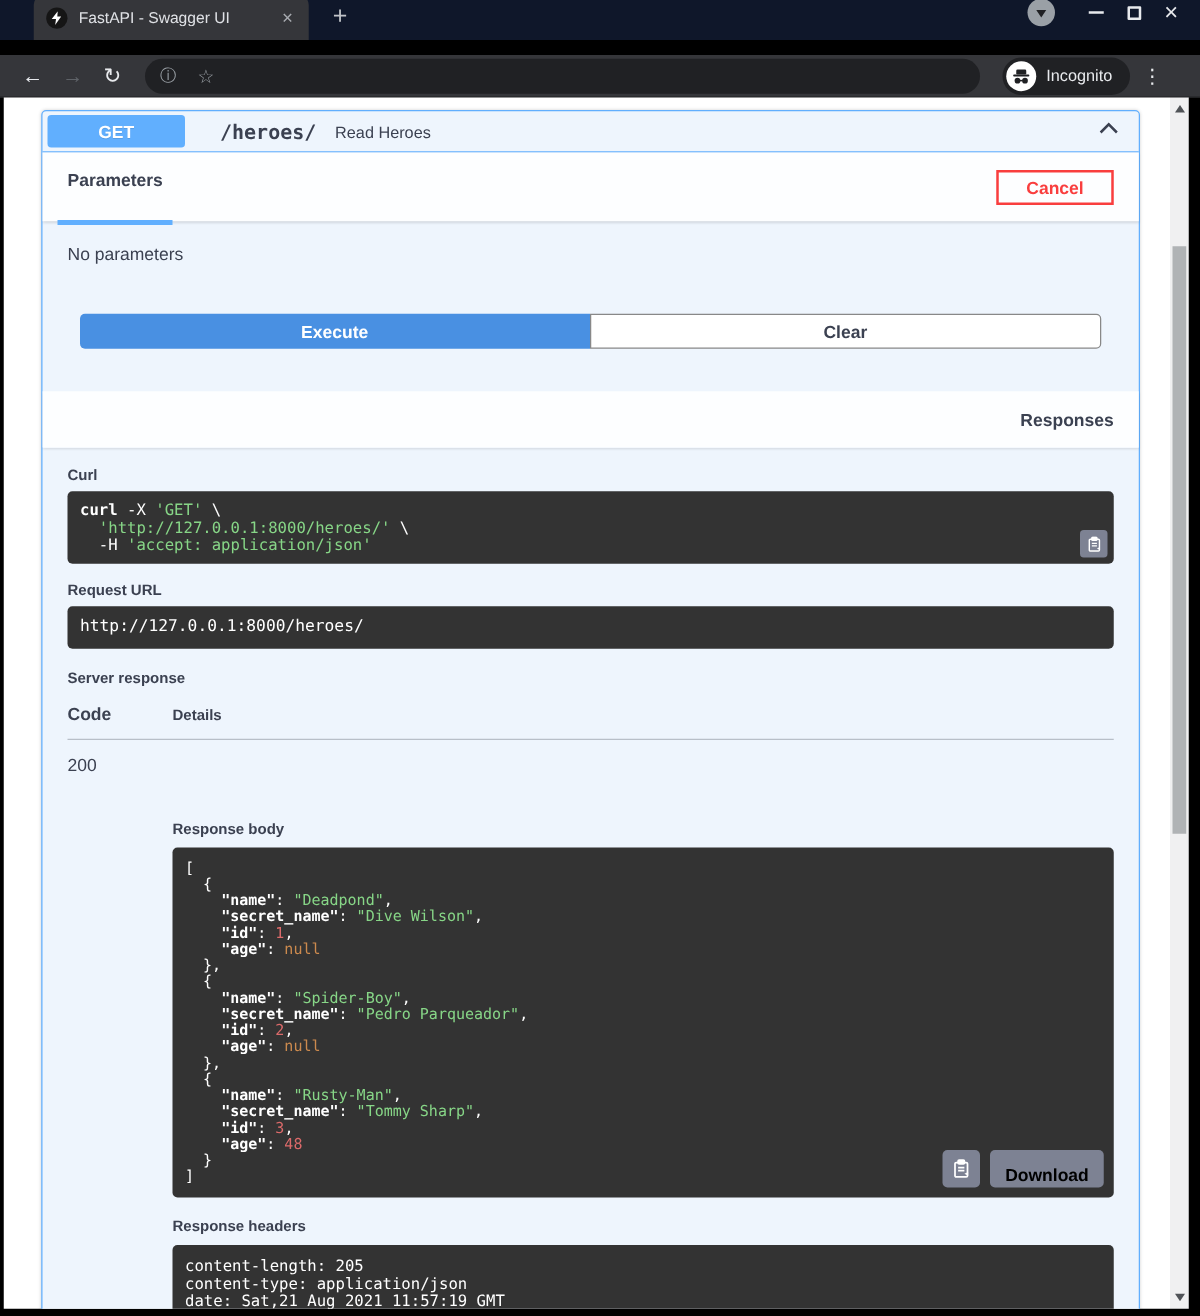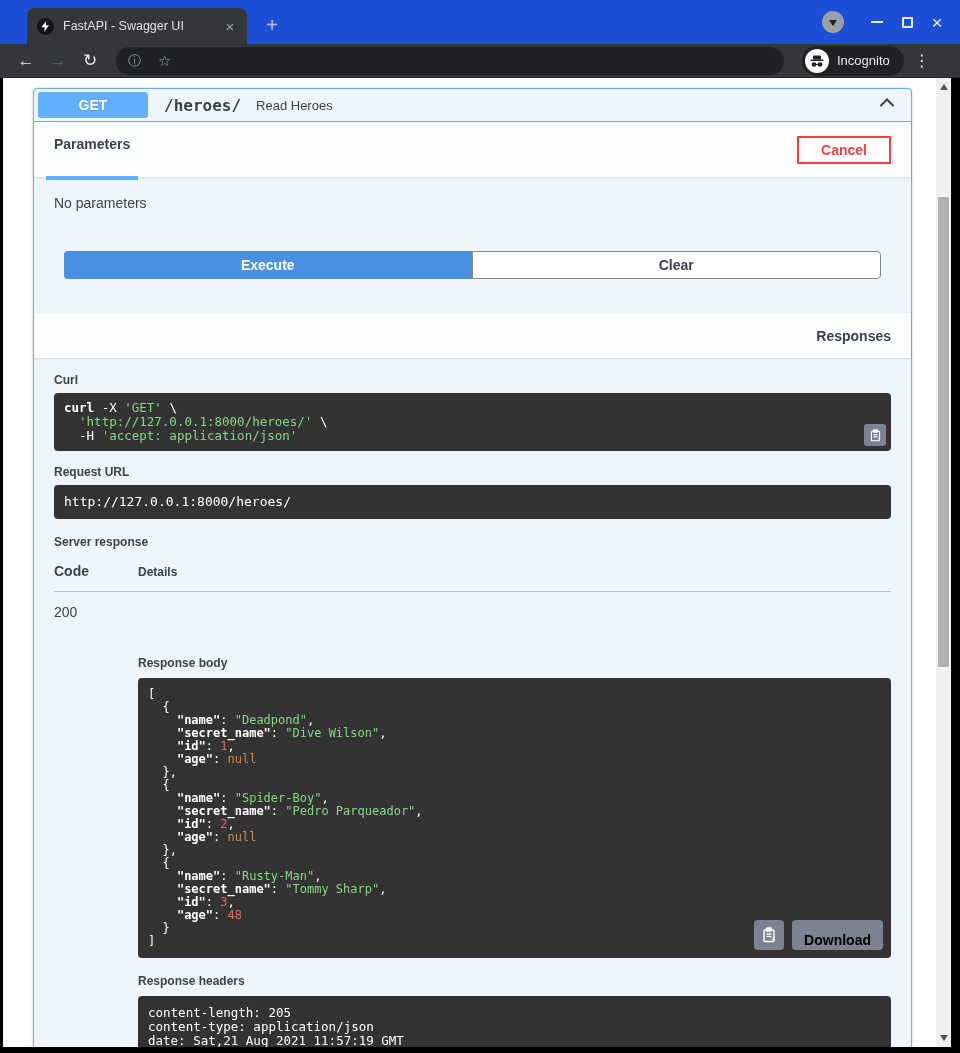--- a/index.html
+++ b/index.html
@@ -1,21 +1,21 @@
 <!DOCTYPE html>
 <html style="--accent-blue: #61affe; --execute-blue: #4990e2; --cancel-red: #f93e3e; --text-dark: #3b4151; --block-bg: #eef5fd; --code-bg: #333333; --code-string-green: #87d687; --code-number-red: #db6a6a; --code-null-orange: #cc8a4e; --download-gray: #7d8293;"><head>
 <meta charset="utf-8">
 <style>
   * { margin:0; padding:0; box-sizing:border-box; }
   html,body { width:960px; height:1053px; overflow:hidden; background:#000;
               font-family:"Liberation Sans", sans-serif; }
   .window { position:relative; width:960px; height:1053px; }
 
   
-  .tabbar { position:absolute; left:0; top:0; width:960px; height:44px; background:#1d4ed8;
+  .tabbar { position:absolute; left:0; top:0; width:960px; height:32px; background:#0f172a;
             display:flex; align-items:flex-end; }
   .tab { width:220px; height:36px; margin-left:27px; background:#35363a;
          border-radius:8px 8px 0 0; display:flex; align-items:center; padding:0 8px 0 10px; }
   .favicon { width:17px; height:17px; border-radius:50%; background:#151515;
              display:flex; align-items:center; justify-content:center; flex:0 0 auto; }
   .tab-title { color:#dfe1e5; font-size:12.5px; margin-left:9px; flex:1;
                white-space:nowrap; overflow:hidden; }
   .tab-close { color:#a8abb0; font-size:15px; width:18px; text-align:center; cursor:default; }
   .newtab { color:#c0c3c7; font-size:20px; font-weight:300; margin:0 0 6px 12px;
             width:26px; height:26px; display:flex; align-items:center; justify-content:center; }
@@ -62,21 +62,21 @@
 
   
   .opblock { margin:10px 24px 0 30px; width:879px; border:1px solid var(--accent-blue,#61affe);
              border-radius:4px; background:var(--block-bg,#eef5fd);
              box-shadow:0 0 3px rgba(0,0,0,.19); min-height:980px; }
   .op-header { display:flex; align-items:center; padding:4px 14px 4px 4px; height:33px;
                border-bottom:1px solid var(--accent-blue,#61affe); cursor:pointer; }
   .method-badge { background:var(--accent-blue,#61affe); color:#fff; font-weight:bold; font-size:14px;
                   width:110px; text-align:center; padding:5px 0; border-radius:3px;
                   text-shadow:0 1px 0 rgba(0,0,0,.1); }
-  .op-path { font-family:"DejaVu Sans Mono",monospace; font-weight:bold; font-size:16px; margin-left:16px; }
+  .op-path { font-family:"DejaVu Sans Mono",monospace; font-weight:bold; font-size:16px; margin-left:28px; }
   .op-summary { font-size:13px; margin-left:15px; }
   .op-chevron { margin-left:auto; }
 
   .section-header { background:rgba(255,255,255,.85); display:flex; align-items:center;
                     padding:0 20px; box-shadow:0 1px 2px rgba(0,0,0,.12); position:relative; }
   .params-header { height:55px; }
   .resp-header { height:45px;justify-content:flex-end; }
   .sec-title { font-weight:bold; font-size:14px; }
   .param-tab { font-weight:bold; font-size:14px; padding:17px 8px 24px; margin-left:-8px;
                border-bottom:4px solid var(--accent-blue,#61affe); }

